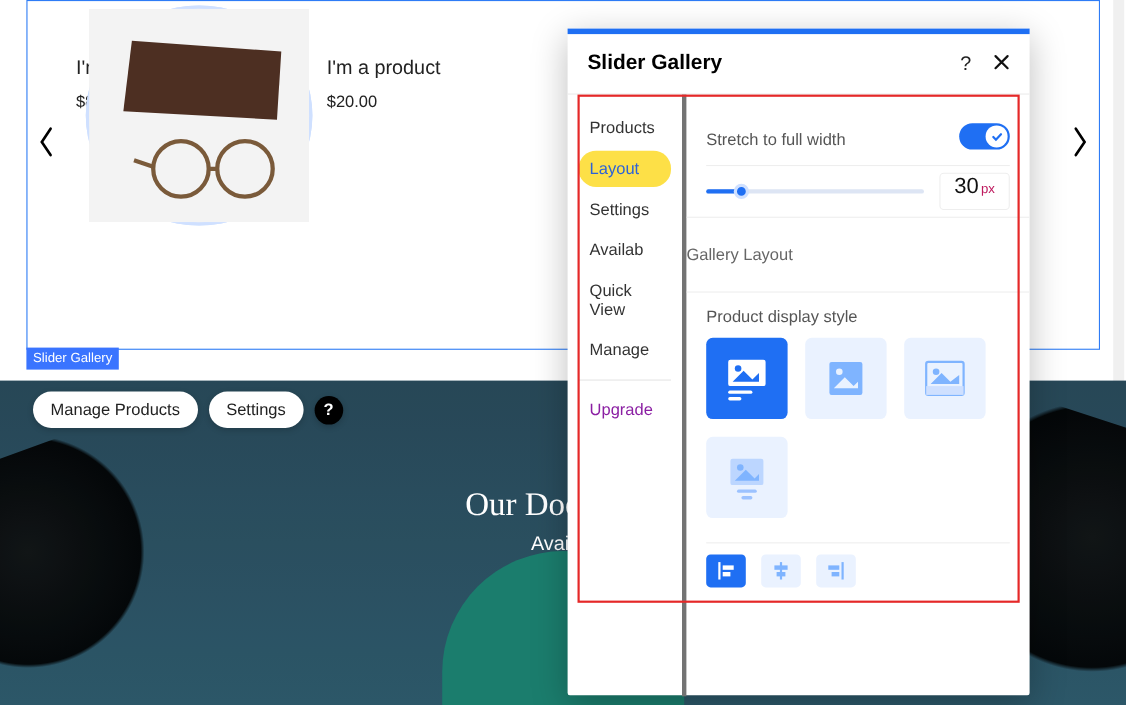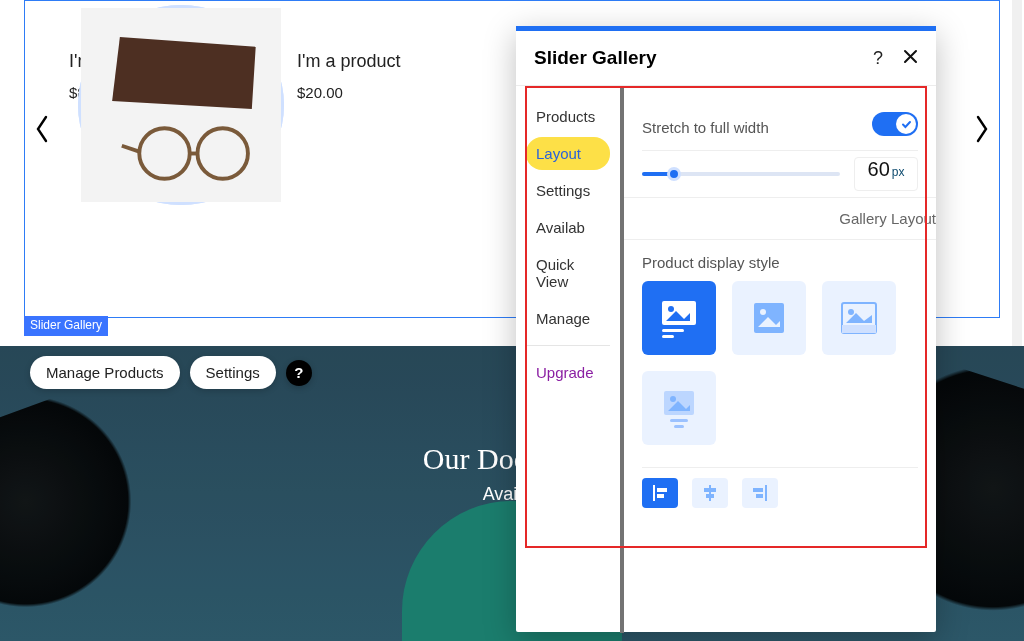--- a/index.html
+++ b/index.html
@@ -65,36 +65,36 @@
   .panel .body { display:flex; height:calc(100% - 5px - 54px);}
   .side { width:108px; border-right:4px solid #737373; padding:14px 10px; font-size:15px; color:#333;}
   .side .item { padding:8px 10px; border-radius:16px; cursor:pointer; margin-bottom:4px;}
   .side .item.active { background:#fde047; color:#2b62d9;}
   .side hr { border:none; border-top:1px solid #e5e5e5; margin:10px 0;}
   .side .upgrade { color:#8b1fa3; cursor:pointer; padding:8px 10px;}
 
   .content { flex:1; padding:16px 18px 8px 18px; font-size:15px; color:#545454; overflow:hidden;}
   .row { display:flex; align-items:flex-end; justify-content:space-between; padding:10px 0;}
   .hr { border:none; border-top:1px solid #eee; margin:4px 0 6px;}
-  .section-title { text-align:right; color:#666; padding:12px 0; border-top:1px solid #eee; border-bottom:1px solid #eee; margin:6px -18px 14px;}
+  .section-title { text-align:left; color:#666; padding:25px 0; border-top:1px solid #eee; border-bottom:1px solid #eee; margin:6px -18px 14px;}
   .label { color:#555; }
 
   
   .toggle { position:relative; width:46px; height:24px; border-radius:14px; background:#1f6ff3; cursor:pointer;}
   .toggle .knob { position:absolute; right:2px; top:2px; width:20px; height:20px; background:#fff; border-radius:50%; display:flex; align-items:center; justify-content:center; color:#1f6ff3; font-size:12px;}
 
   
   .slider-row { display:flex; align-items:center; gap:14px; margin-top:6px;}
   .slider { position:relative; flex:1; height:22px;}
   .track { position:absolute; left:0; right:0; top:9px; height:4px; background:#dde5f4; border-radius:2px;}
   .fill  { position:absolute; left:0; width:16%; top:9px; height:4px; background:#1f6ff3; border-radius:2px;}
   .thumb { position:absolute; left:16%; top:4px; width:14px; height:14px; background:#1f6ff3; border:3px solid #cfe0ff; border-radius:50%; transform:translateX(-50%);}
   .valbox { width:64px; height:34px; border:1px solid #eee; border-radius:4px; display:flex; align-items:baseline; justify-content:center; gap:2px;}
   .valbox .num{ font-size:20px; color:#111;}
-  .valbox .unit{ font-size:12px; color:#0c4a6e;}
+  .valbox .unit{ font-size:12px; color:#be185d;}
 
   
   .opts { display:flex; flex-wrap:wrap; gap:16px; margin-top:10px;}
   .opt { width:74px; height:74px; border-radius:6px; background:#eaf2ff; display:flex; align-items:center; justify-content:center; cursor:pointer;}
   .opt.selected { background:#1f6ff3; }
   .opt svg { display:block; }
 
   
   .annot { position:absolute; left:525px; top:86px; width:402px; height:462px; border:2px solid #e52828; pointer-events:none;}
 
@@ -211,21 +211,21 @@
           </div>
         </div>
         <hr class="hr">
         <div class="slider-row">
           <div class="slider">
             <div class="track"></div>
               <div class="fill"></div>
               <div class="thumb"></div>
           </div>
           <div class="valbox">
-            <span class="num">60</span>
+            <span class="num">30</span>
             <span class="unit">px</span>
           </div>
         </div>
 
         <div class="section-title">Gallery Layout</div>
 
         <div class="label">Product display style</div>
         <div class="opts">
           <div class="opt selected">
             <svg width="46" height="46" viewBox="0 0 46 46">

